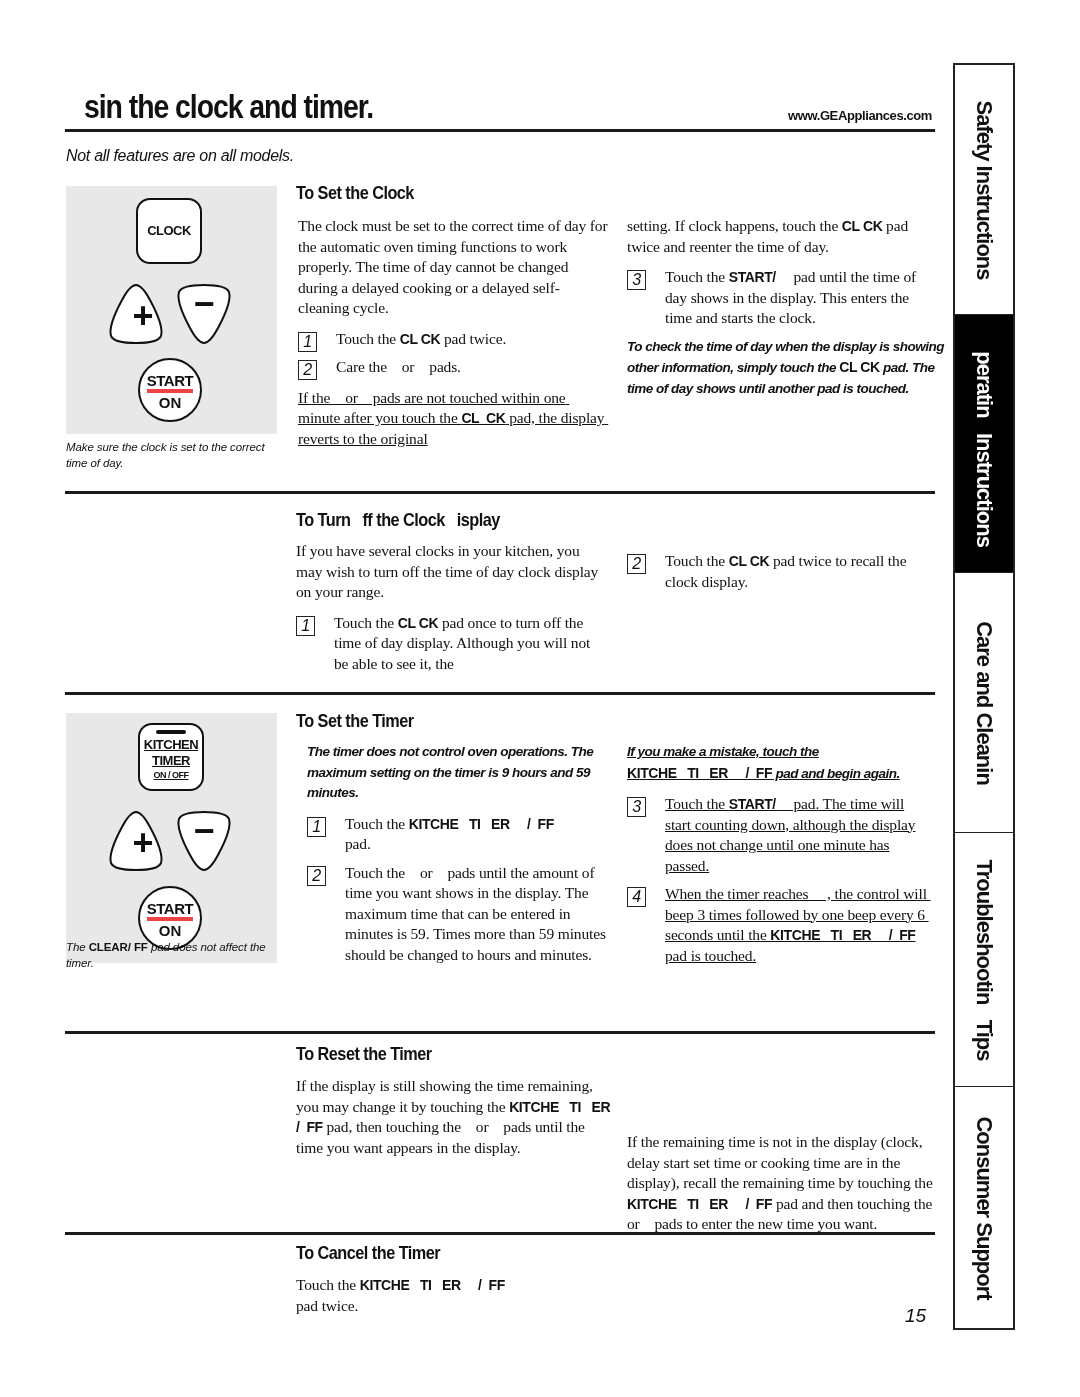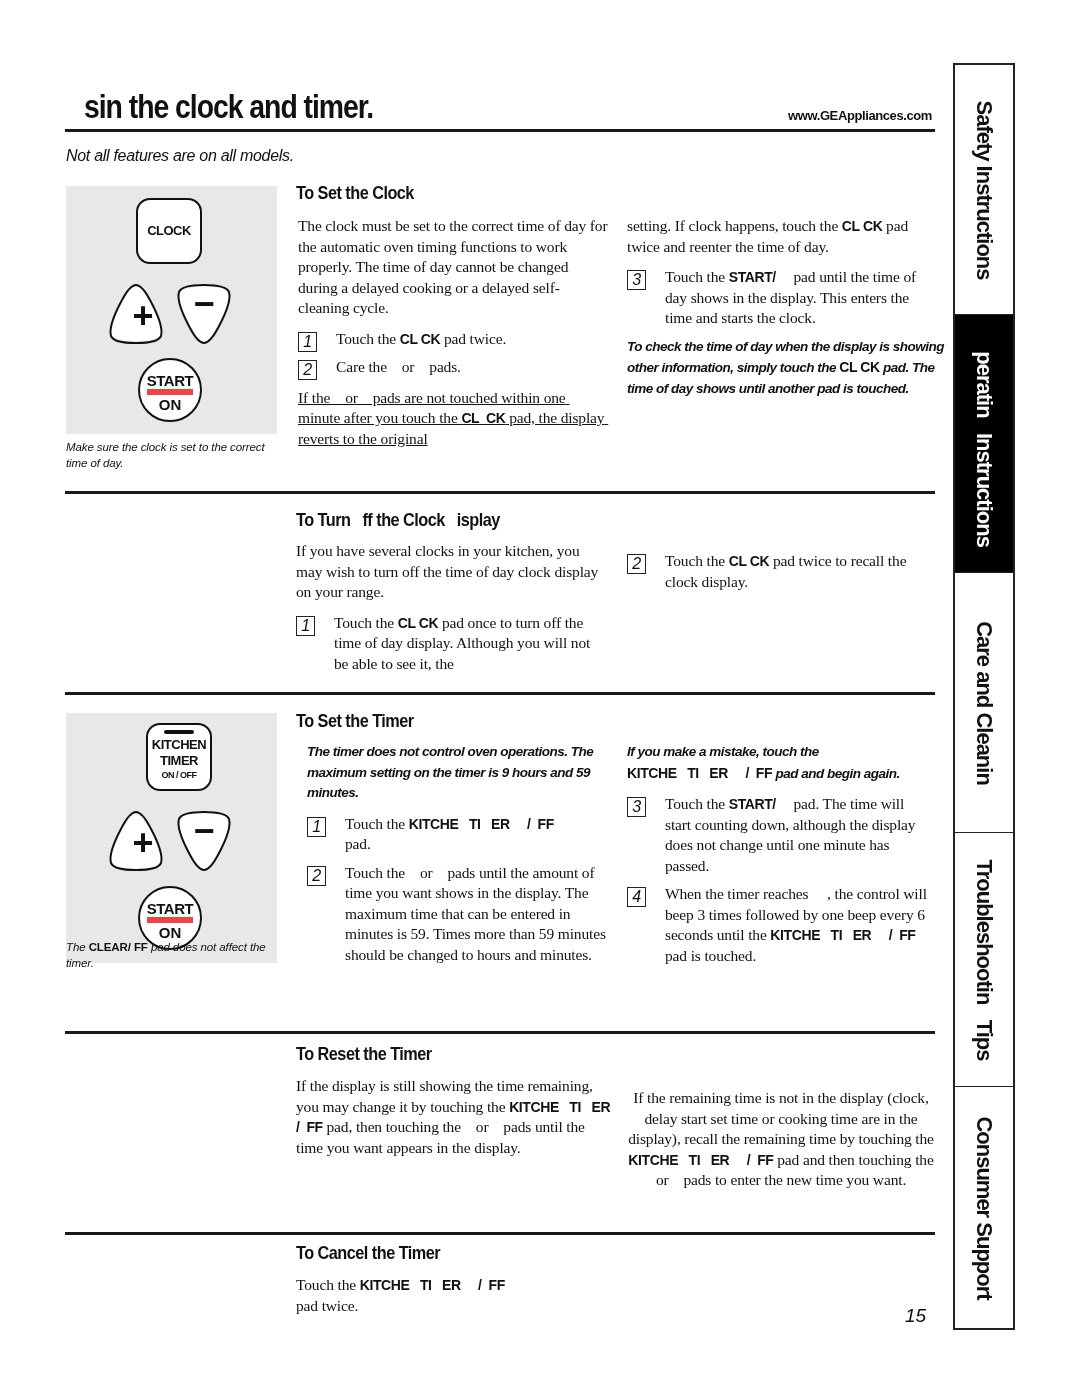--- a/index.html
+++ b/index.html
@@ -18,21 +18,21 @@
   .bi { font-family: "Liberation Sans", sans-serif; font-weight: bold; font-style: italic; font-size: 13.5px; line-height: 20.5px; letter-spacing: -0.5px; }
   .bi b { font-style: normal; }
   .step { position: relative; padding-left: 38px; }
   .step .num { position: absolute; left: 0; top: 3px; width: 17px; height: 18px; border: 1px solid #222; font-family: "Liberation Sans", sans-serif; font-style: italic; font-size: 16px; line-height: 18px; text-align: center; }
   p { margin: 0; }
   .gap { height: 10px; }
   .gapS { height: 8px; }
   
   .key-rect { position: absolute; background: #fff; border: 2px solid #111; border-radius: 14px; font-family: "Liberation Sans", sans-serif; font-weight: bold; text-align: center; }
   .key-circle { position: absolute; width: 60px; height: 60px; background: #fff; border: 2px solid #111; border-radius: 50%; font-family: "Liberation Sans", sans-serif; font-weight: bold; font-size: 15px; text-align: center; }
-  .key-circle .s1 { display: inline-block; margin-top: 12px; border-bottom: 6px solid #ef4444; line-height: 17px; letter-spacing: -0.5px; }
+  .key-circle .s1 { display: inline-block; margin-top: 12px; border-bottom: 4px solid #ef4444; line-height: 17px; letter-spacing: -0.5px; }
   .key-circle .s2 { display: block; line-height: 20px; }
   
   .tabs { left: 953px; top: 63px; width: 62px; height: 1267px; border: 2px solid #222; box-sizing: border-box; }
   .tab { position: absolute; left: 0; width: 58px; box-sizing: border-box; border-bottom: 1.5px solid #222; }
   .tab .lbl { position: absolute; left: 50%; top: 50%; transform: translate(-50%, -50%) rotate(90deg); white-space: nowrap; font-family: "Liberation Sans", sans-serif; font-weight: bold; font-size: 22px; letter-spacing: -1px; }
   .tab.active { background: #000; color: #fff; }
   .pagenum { left: 905px; top: 1305px; font-family: "Liberation Sans", sans-serif; font-style: italic; font-size: 19px; }
 </style>
 </head>
 <body>
@@ -101,21 +101,21 @@
   <div class="gap"></div>
   <div class="step">
     <span class="num">2</span>
     <span>Touch the </span><b>CL  CK</b><span> pad twice to recall the clock display.</span>
   </div>
 </div>
 
 <div class="abs rule" style="top:692px;"></div>
 
 <div class="abs panel" style="left:66px; top:713px; width:211px; height:250px;">
-  <div class="key-rect" style="left:80px; top:10px; width:62px; height:64px; font-size:13px; line-height:16px; letter-spacing:-0.5px;">
+  <div class="key-rect" style="left:72px; top:10px; width:62px; height:64px; font-size:13px; line-height:16px; letter-spacing:-0.5px;text-decoration:underline;">
     <div style="width:30px; height:4px; background:#111; border-radius:2px; margin:5px auto 3px;"></div>
     <div>KITCHEN</div>
     <div>TIMER</div>
     <div style="font-size:9px; line-height:12px;">ON / OFF</div>
   </div>
   <svg class="abs" style="left:40px; top:96px;" width="130" height="64">
     <path d="M30 3 Q36 3 44 18 Q58 44 55 54 Q52 61 30 61 Q8 61 5 54 Q2 44 16 18 Q24 3 30 3 Z" fill="#fff" stroke="#111" stroke-width="2"></path>
     <path d="M98 61 Q92 61 84 46 Q70 20 73 10 Q76 3 98 3 Q120 3 123 10 Q126 20 112 46 Q104 61 98 61 Z" fill="#fff" stroke="#111" stroke-width="2"></path>
   </svg>
   <div class="abs" style="left:55px; top:109px; width:44px; text-align:center; font-family:'Liberation Sans',sans-serif; font-size:36px; font-weight:bold;">+</div>
@@ -134,41 +134,41 @@
   <div class="step">
     <span class="num">1</span>
     <span>Touch the </span><b style="white-space:pre;">KITCHE   TI   ER     /  FF</b><br><span> pad.</span>
   </div>
   <div class="gapS"></div>
   <div class="step">
     <span class="num">2</span>
     <span style="white-space:pre-wrap;">Touch the    or    pads until the amount of time you want shows in the display. The maximum time that can be entered in minutes is 59. Times more than 59 minutes should be changed to hours and minutes.</span>
   </div>
 </div>
-<div class="abs body" style="left:627px; top:742px; width:305px;">
+<div class="abs body" style="left:627px; top:742px; width:305px;text-decoration:underline;">
   <p class="bi"><span>If you make a mistake, touch the </span><b style="white-space:pre;">KITCHE   TI   ER     /  FF</b><span> pad and begin again.</span></p>
   <div class="gap"></div>
   <div class="step">
     <span class="num">3</span>
     <span>Touch the </span><b style="white-space:pre;">START/    </b><span> pad. The time will start counting down, although the display does not change until one minute has passed.</span>
   </div>
   <div class="gapS"></div>
   <div class="step">
     <span class="num">4</span>
     <span style="white-space:pre-wrap;">When the timer reaches     , the control will beep 3 times followed by one beep every 6 seconds until the </span><b style="white-space:pre;">KITCHE   TI   ER     /  FF</b><span> pad is touched.</span>
   </div>
 </div>
 
 <div class="abs rule" style="top:1031px;"></div>
 
 <div class="abs h2" style="left:296px; top:1043px;">To Reset the Timer</div>
 <div class="abs body" style="left:296px; top:1076px; width:315px;">
   <p style="white-space:pre-wrap;"><span>If the display is still showing the time remaining, you may change it by touching the </span><b>KITCHE   TI   ER     /  FF</b><span> pad, then touching the    or    pads until the time you want appears in the display.</span></p>
 </div>
-<div class="abs body" style="left:627px; top:1088px; width:308px;text-align:center;">
+<div class="abs body" style="left:627px; top:1132px; width:308px;">
   <p style="white-space:pre-wrap;"><span>If the remaining time is not in the display (clock, delay start set time or cooking time are in the display), recall the remaining time by touching the </span><b>KITCHE   TI   ER     /  FF</b><span> pad and then touching the    or    pads to enter the new time you want.</span></p>
 </div>
 
 <div class="abs rule" style="top:1232px;"></div>
 
 <div class="abs h2" style="left:296px; top:1242px;">To Cancel the Timer</div>
 <div class="abs body" style="left:296px; top:1275px; width:290px;">
   <p><span>Touch the </span><b style="white-space:pre;">KITCHE   TI   ER     /  FF</b><br><span> pad twice.</span></p>
 </div>
 

